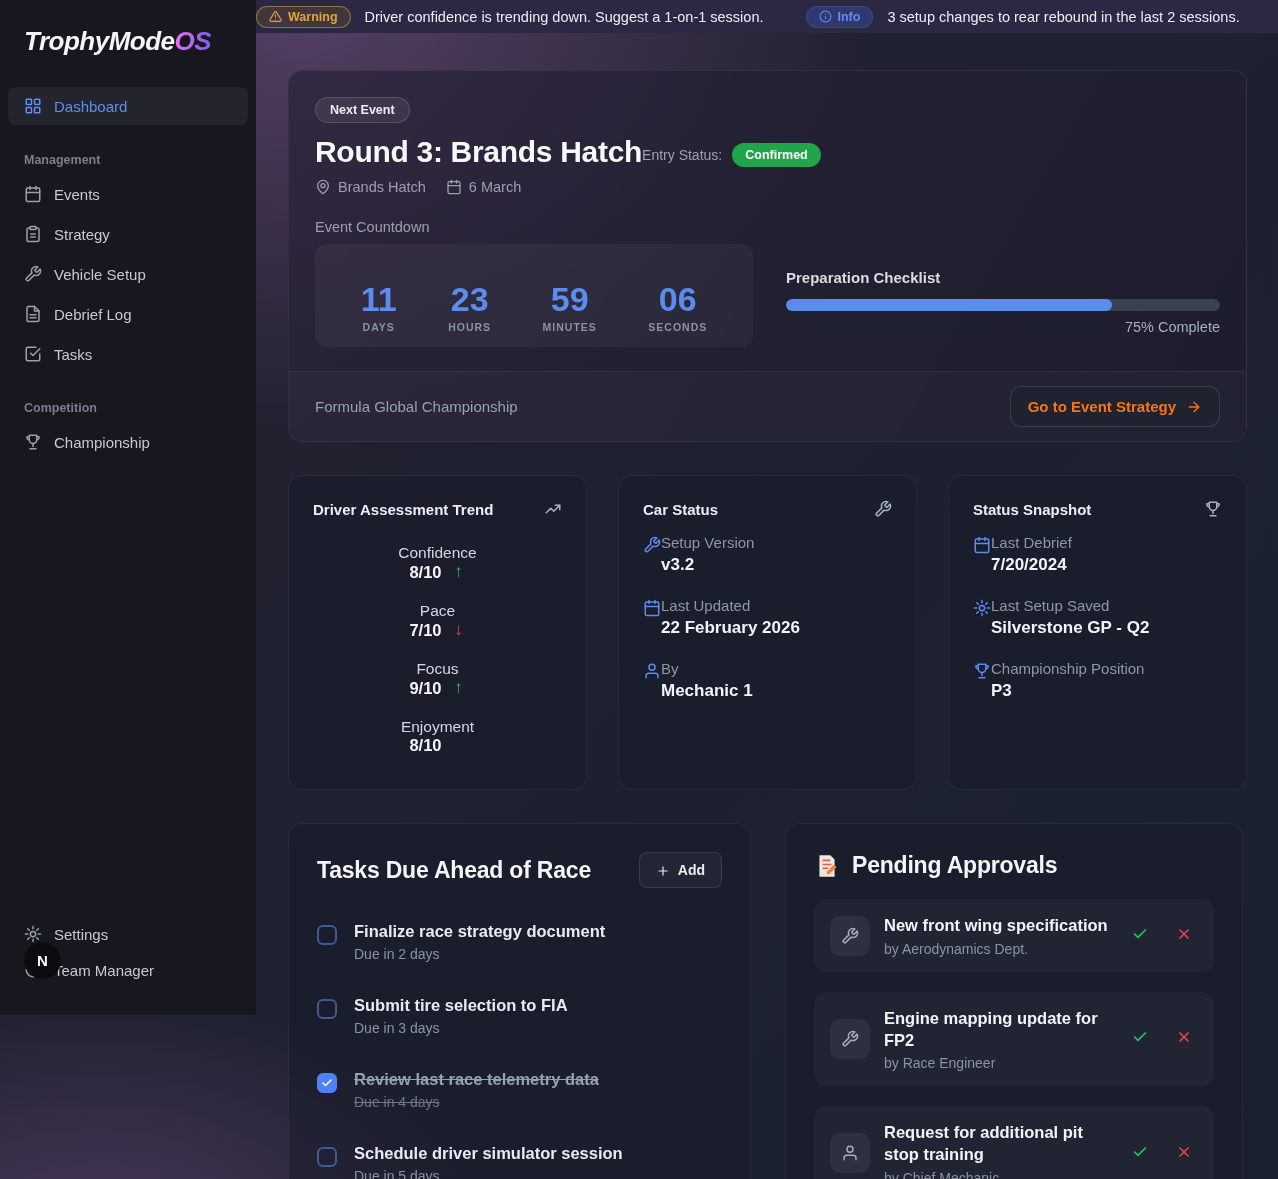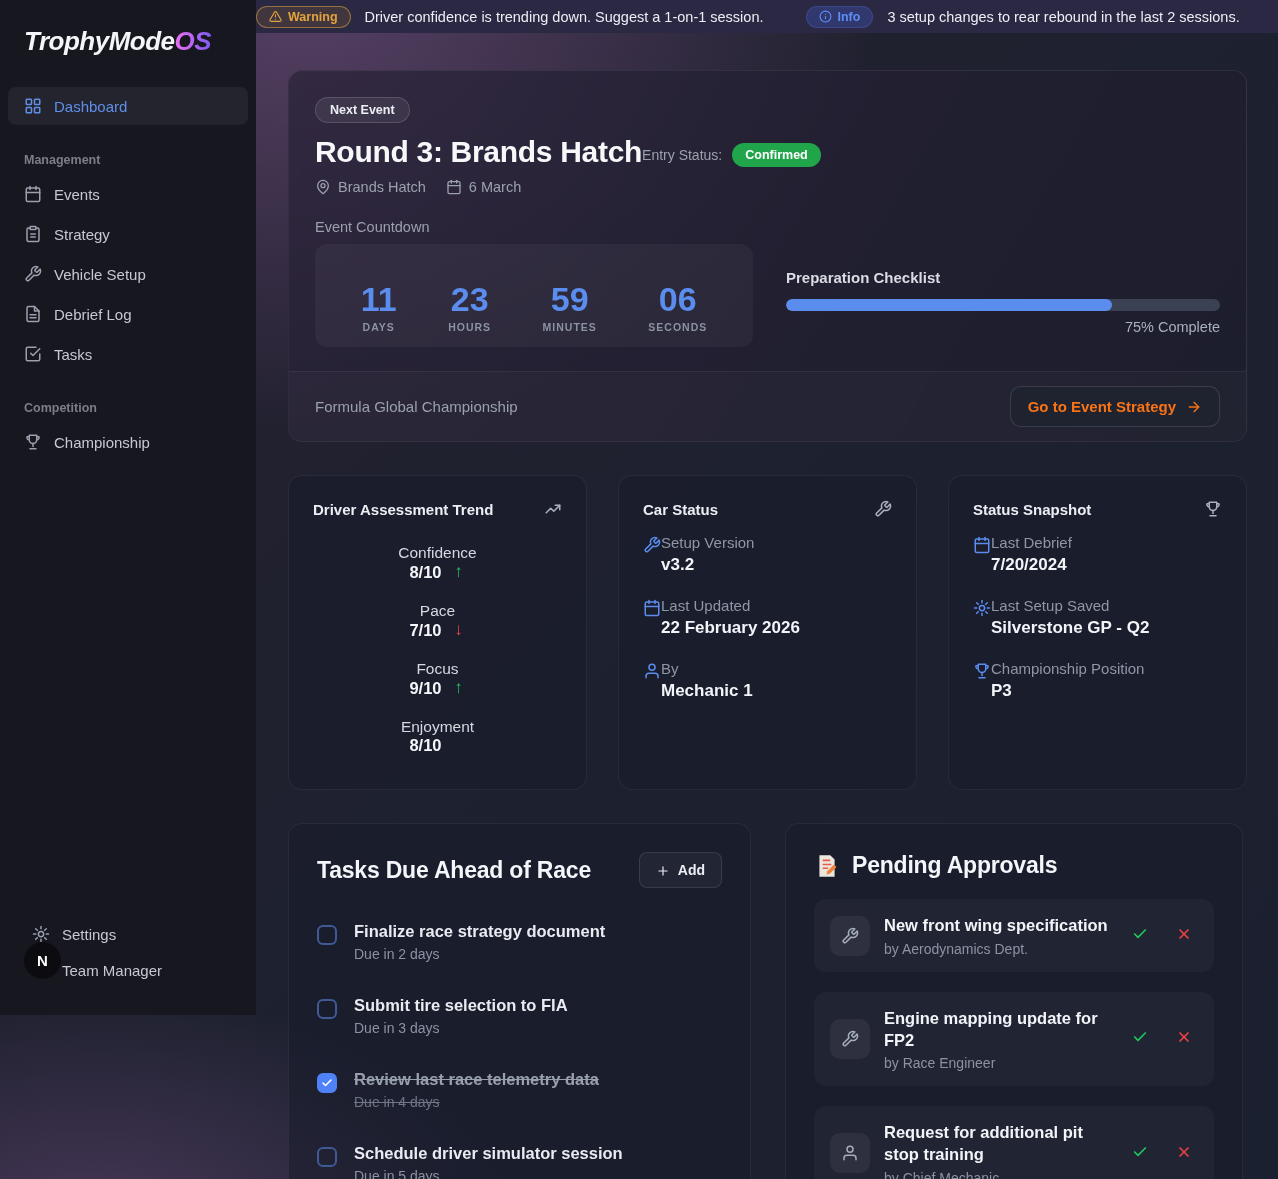--- a/index.html
+++ b/index.html
@@ -20,21 +20,21 @@
 
   
   .sidebar { width:256px; height:1015px; background:#17171f; flex-shrink:0; position:relative; z-index:3; }
   .logo { padding:26px 24px 0; font-size:26px; font-weight:700; font-style:italic; letter-spacing:-0.5px; color:#f4f5f8; white-space:nowrap; }
   .logo .os { background:linear-gradient(90deg,#ec6ff2,#7c5cf0); -webkit-background-clip:text; background-clip:text; color:transparent; }
   .nav-item { display:flex; align-items:center; gap:12px; margin:2px 8px; padding:10px 16px; border-radius:8px; color:#c6c9d2; font-size:15px; font-weight:500; cursor:pointer; }
   .nav-item svg { color:#9aa0ad; }
   .nav-item.active { background:#24242f; color:#5f8fe8; margin-top:30px; }
   .nav-item.active svg { color:#5f8fe8; }
   .section-label { padding:0 24px; margin:28px 0 8px; font-size:12.5px; font-weight:600; color:#7b7e89; }
-  .sidebar-bottom { position:absolute; left:8px; right:0; bottom:26px; }
+  .sidebar-bottom { position:absolute; left:0; right:0; bottom:26px; }
   .sidebar-bottom .nav-item { padding:8px 16px; }
   .avatar { position:absolute; left:24px; bottom:36px; width:37px; height:37px; border-radius:50%; background:#0c0c10; color:#fff; font-size:15px; font-weight:600; display:flex; align-items:center; justify-content:center; z-index:5; cursor:pointer; }
 
   
   .main { flex:1; display:flex; flex-direction:column; min-width:0; }
   .banner { height:33px; background:#2a2843; display:flex; align-items:center; gap:14px; font-size:14.5px; color:#eceef4; flex-shrink:0; }
   .pill { display:inline-flex; align-items:center; gap:6px; padding:3px 12px; border-radius:999px; font-size:12.5px; font-weight:700; }
   .pill svg { width:13px; height:13px; }
   .pill.warn { color:#e2a33c; background:rgba(190,130,40,0.16); border:1px solid rgba(216,160,66,0.55); }
   .pill.info { color:#5d8df5; background:rgba(66,100,224,0.28); border:1px solid rgba(100,130,240,0.2); margin-left:28px; }

